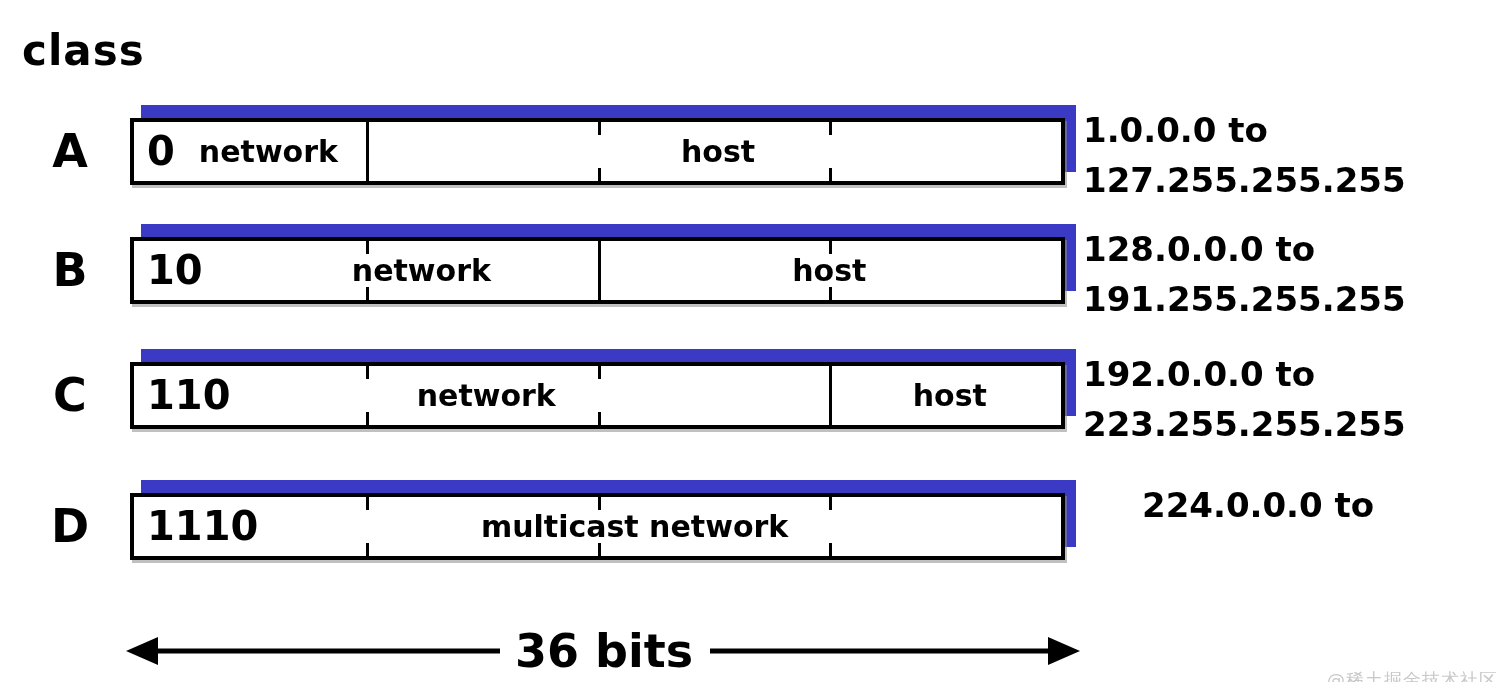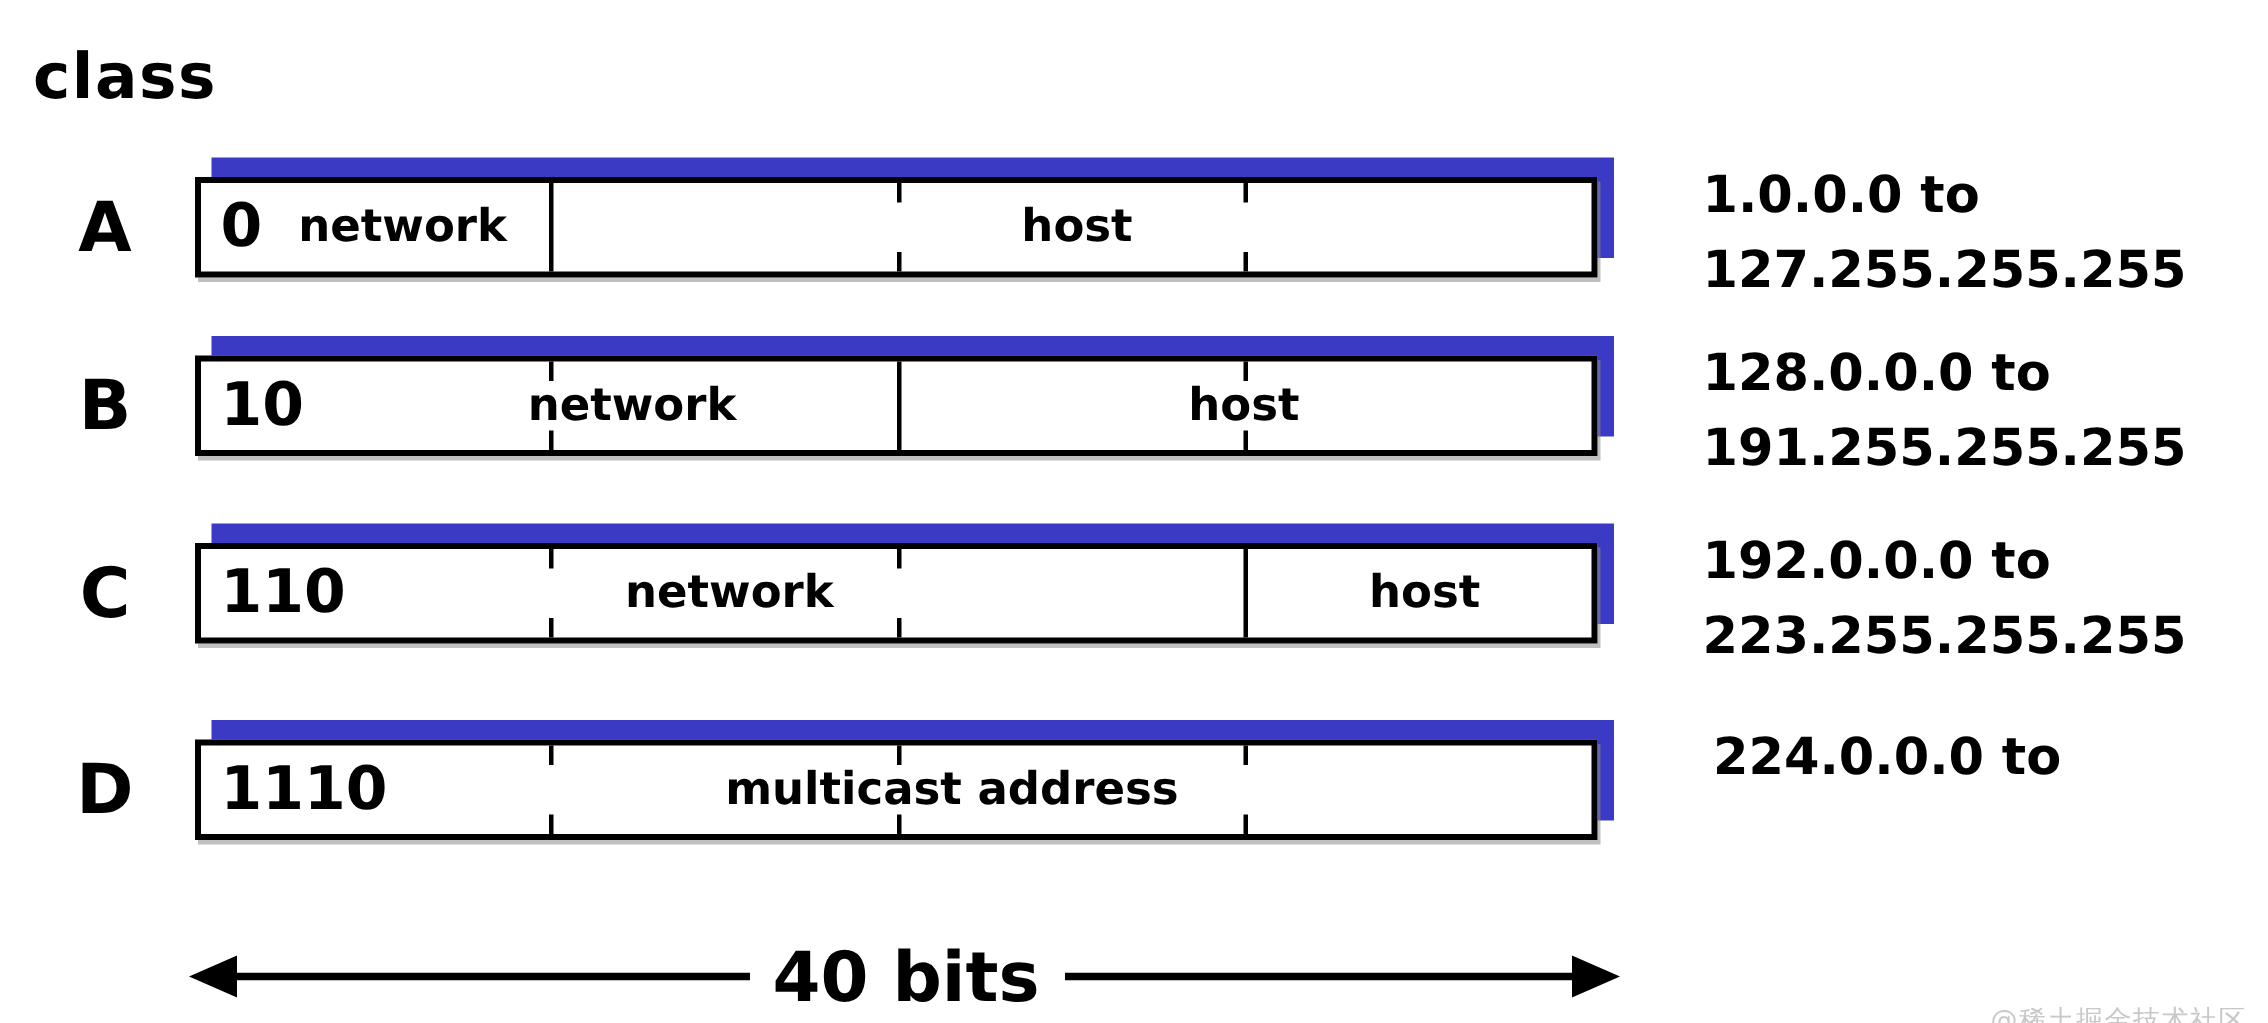--- a/index.html
+++ b/index.html
@@ -51,21 +51,21 @@
   }
   .div-full{
     position:absolute;top:0;bottom:0;width:3px;background:var(--ink);
   }
   .tick{
     position:absolute;width:3px;height:13px;background:var(--ink);
   }
   .t-top{top:0;}
   .t-bot{bottom:0;}
   .range{
-    position:absolute;left:1135px;top:-13px;
+    position:absolute;left:1083px;top:-13px;
     font-size:34px;font-weight:700;line-height:50px;white-space:nowrap;
   }
   .arrow-svg{position:absolute;left:0;top:0;width:1512px;height:682px;}
   .bits-label{
     position:absolute;left:604px;top:604px;transform:translateX(-50%);
     font-size:46px;font-weight:700;white-space:nowrap;
   }
   .watermark{
     position:absolute;right:14px;bottom:10px;
     font-size:18px;font-weight:400;color:var(--wm);letter-spacing:1px;
@@ -140,37 +140,37 @@
       <div>223.255.255.255</div>
     </div>
   </div>
 
   <div class="row" style="top:473px">
     <div class="row-letter">D</div>
     <div class="box-wrap">
       <div class="box-shadow"></div>
       <div class="bitbox">
         <span class="prefix">1110</span>
-        <span class="field" style="left:54%">multicast address</span>
+        <span class="field" style="left:54%">multicast network</span>
         <i class="tick t-top" style="left:25%"></i>
         <i class="tick t-bot" style="left:25%"></i>
         <i class="tick t-top" style="left:50%"></i>
         <i class="tick t-bot" style="left:50%"></i>
         <i class="tick t-top" style="left:75%"></i>
         <i class="tick t-bot" style="left:75%"></i>
       </div>
     </div>
     <div class="range" style="left:1142px">
       <div>224.0.0.0 to</div>
     </div>
   </div>
 
   <svg class="arrow-svg" viewBox="0 0 1512 682" xmlns="http://www.w3.org/2000/svg">
     <line x1="150" y1="631" x2="500" y2="631" stroke="#000" stroke-width="5"></line>
     <polygon points="126,631 158,617 158,645" fill="#000"></polygon>
     <line x1="710" y1="631" x2="1054" y2="631" stroke="#000" stroke-width="5"></line>
     <polygon points="1080,631 1048,617 1048,645" fill="#000"></polygon>
   </svg>
-  <div class="bits-label">40 bits</div>
+  <div class="bits-label">36 bits</div>
 
   <div class="watermark">@稀土掘金技术社区</div>
 
 </div>
 
 </body></html>

